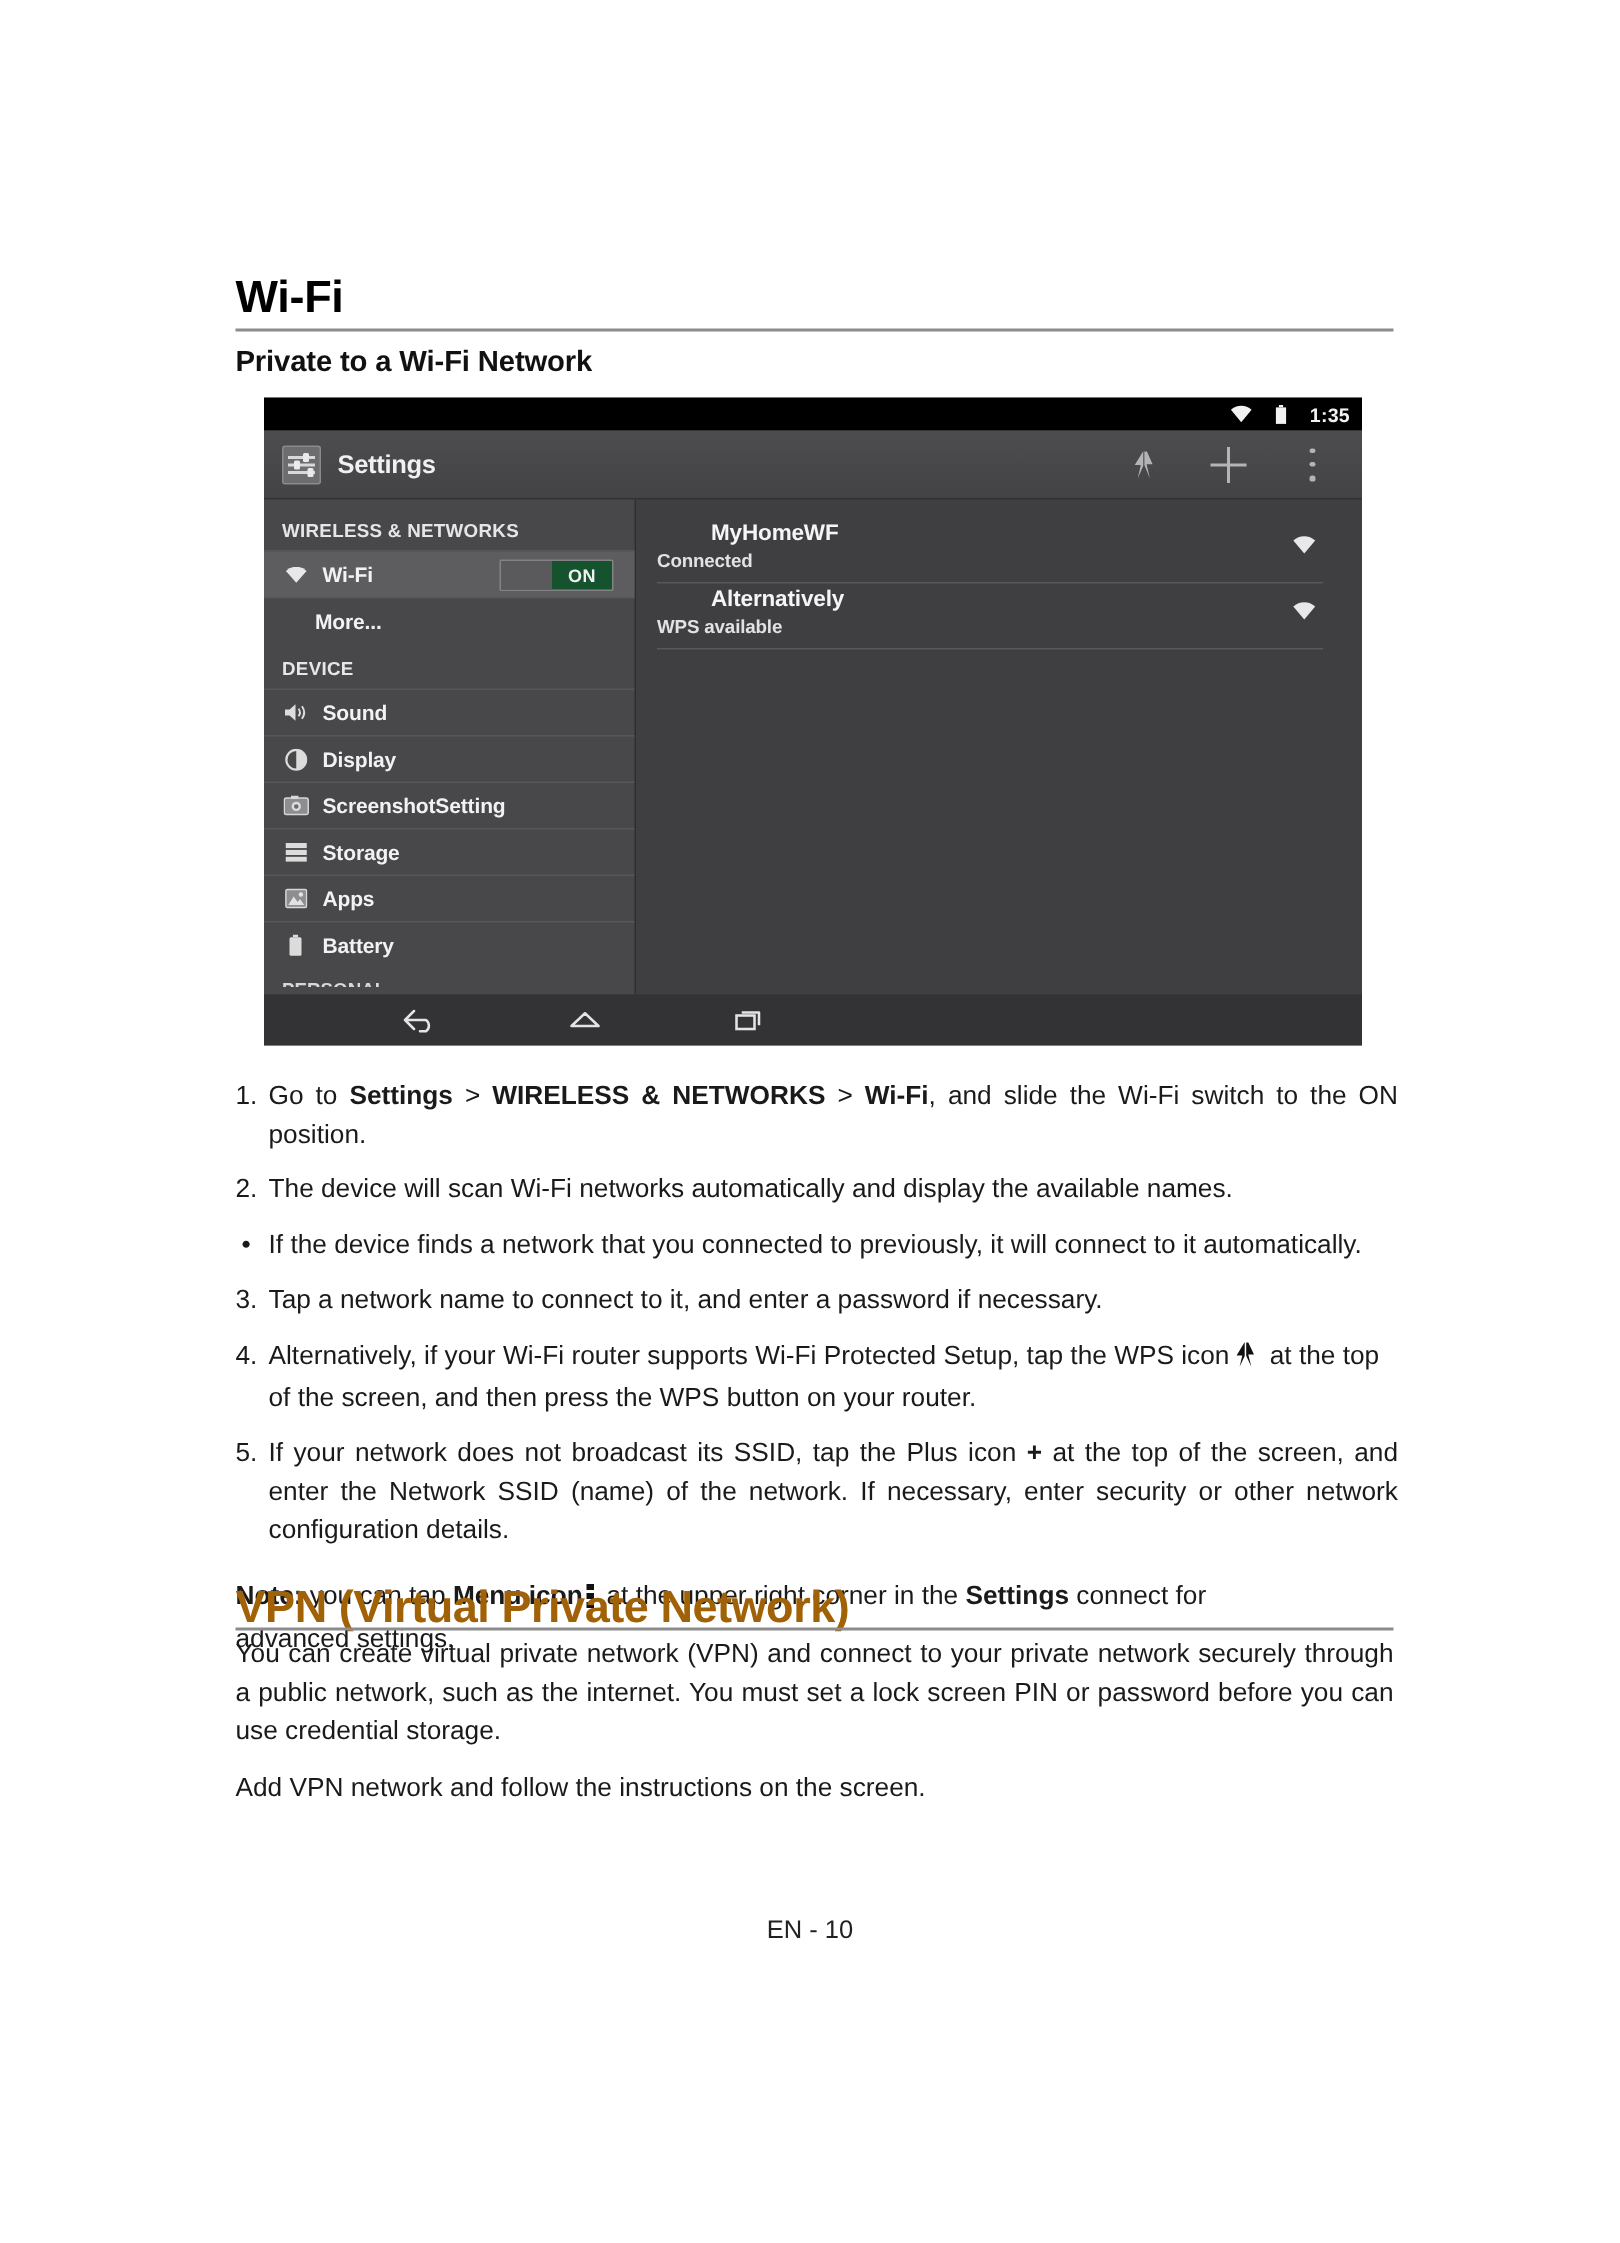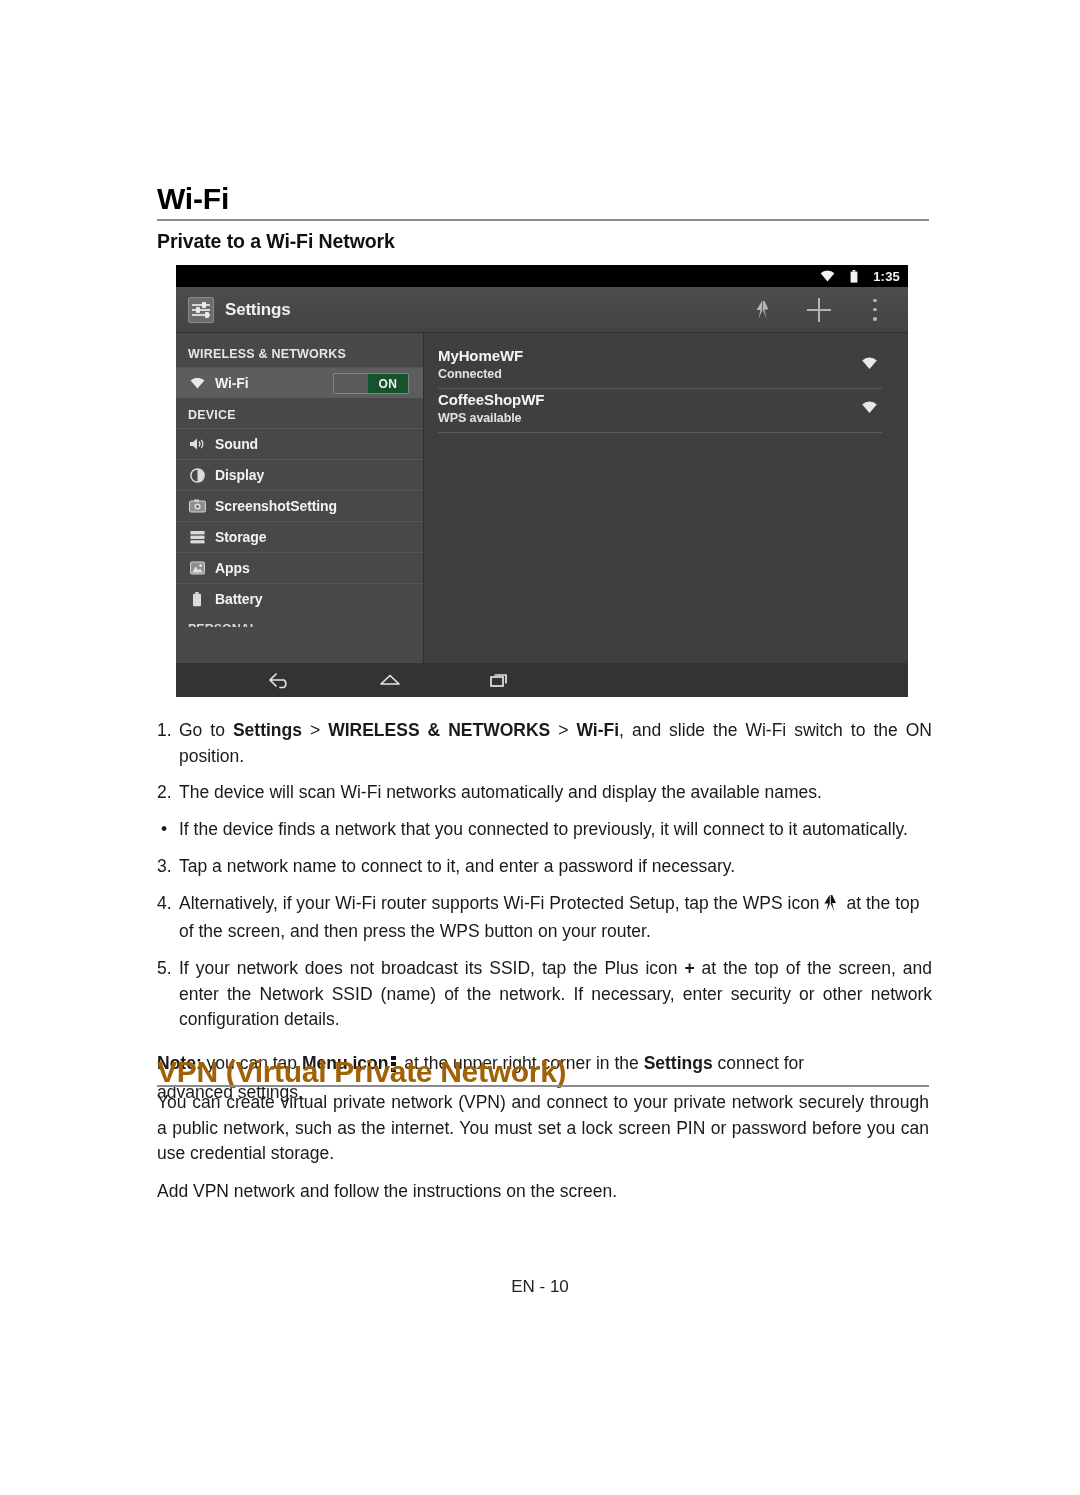--- a/index.html
+++ b/index.html
@@ -258,20 +258,21 @@
     position: relative;
     min-height: 44px;
   }
   .net-txt { flex: 1; }
   .net-name {
     color: #f5f5f5;
     font-size: 15px;
     font-weight: bold;
     letter-spacing: -0.1px;
     line-height: 1.25;
+    margin-left: 36px;
   }
   .net-sub {
     color: #e2e2e2;
     font-size: 12.5px;
     font-weight: bold;
     letter-spacing: -0.1px;
     margin-top: 1px;
   }
   .net-sig {
     width: 26px;
@@ -457,20 +458,23 @@
               <path d="M7.5 10.5 L0.6 2.6 A10 10 0 0 1 14.4 2.6 Z" fill="#e8e8e8"></path>
             </svg>
           </span>
           <span class="sb-label">Wi-Fi</span>
           <span class="toggle">
             <span class="knob"></span>
             <span class="lbl">ON</span>
           </span>
         </div>
 
+        <div class="sb-row noicon">
+          <span class="sb-label">More...</span>
+        </div>
 
         <div class="sb-section pad-top">DEVICE</div>
 
         <div class="sb-row">
           <span class="sb-ico">
             <svg width="16" height="14" viewBox="0 0 16 14">
               <path d="M1 5 L4 5 L8 1.5 L8 12.5 L4 9 L1 9 Z" fill="#dcdcdc"></path>
               <path d="M10 4.5 Q12 7 10 9.5" stroke="#dcdcdc" stroke-width="1.3" fill="none"></path>
               <path d="M12.3 2.8 Q15.3 7 12.3 11.2" stroke="#dcdcdc" stroke-width="1.3" fill="none"></path>
             </svg>
@@ -545,21 +549,21 @@
           <div class="net-sig">
             <svg width="19" height="14" viewBox="0 0 19 14">
               <path d="M9.5 12 L2.2 3.4 A10.8 10.8 0 0 1 16.8 3.4 Z" fill="#e8e8e8"></path>
               <rect x="14.2" y="9.6" width="2.6" height="2.6" fill="#3f3f42"></rect>
             </svg>
           </div>
         </div>
 
         <div class="net-row">
           <div class="net-txt">
-            <div class="net-name">CoffeeShopWF</div>
+            <div class="net-name">Alternatively</div>
             <div class="net-sub">WPS available</div>
           </div>
           <div class="net-sig">
             <svg width="19" height="14" viewBox="0 0 19 14">
               <path d="M9.5 12 L2.2 3.4 A10.8 10.8 0 0 1 16.8 3.4 Z" fill="#e8e8e8"></path>
               <rect x="14.2" y="9.6" width="2.6" height="2.6" fill="#3f3f42"></rect>
             </svg>
           </div>
         </div>
 

